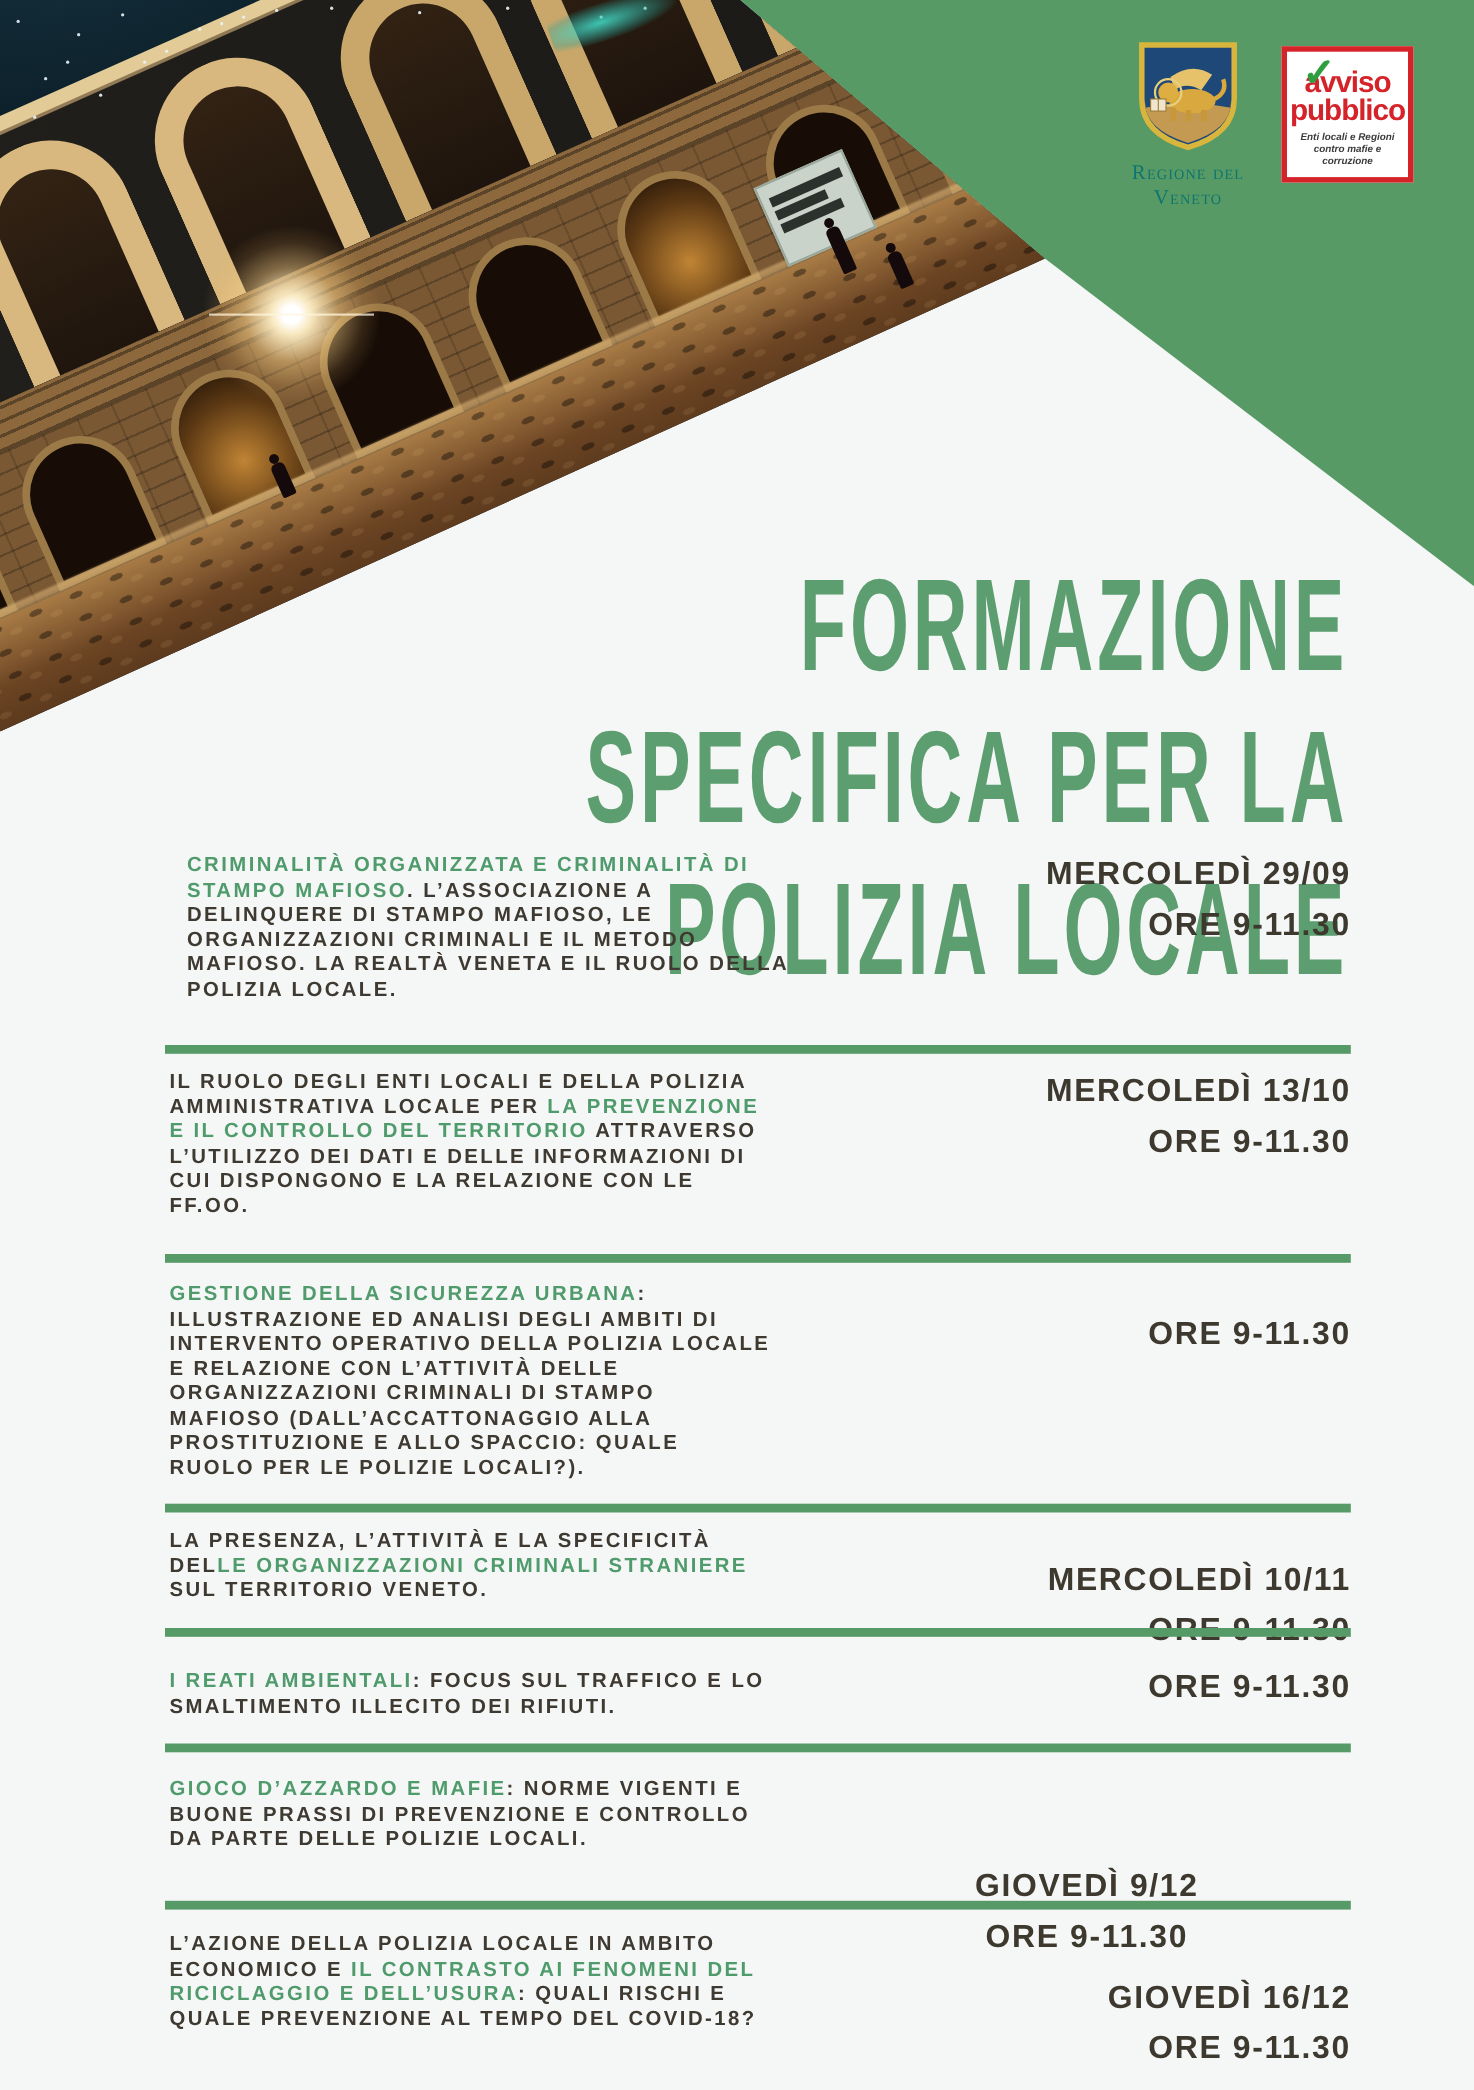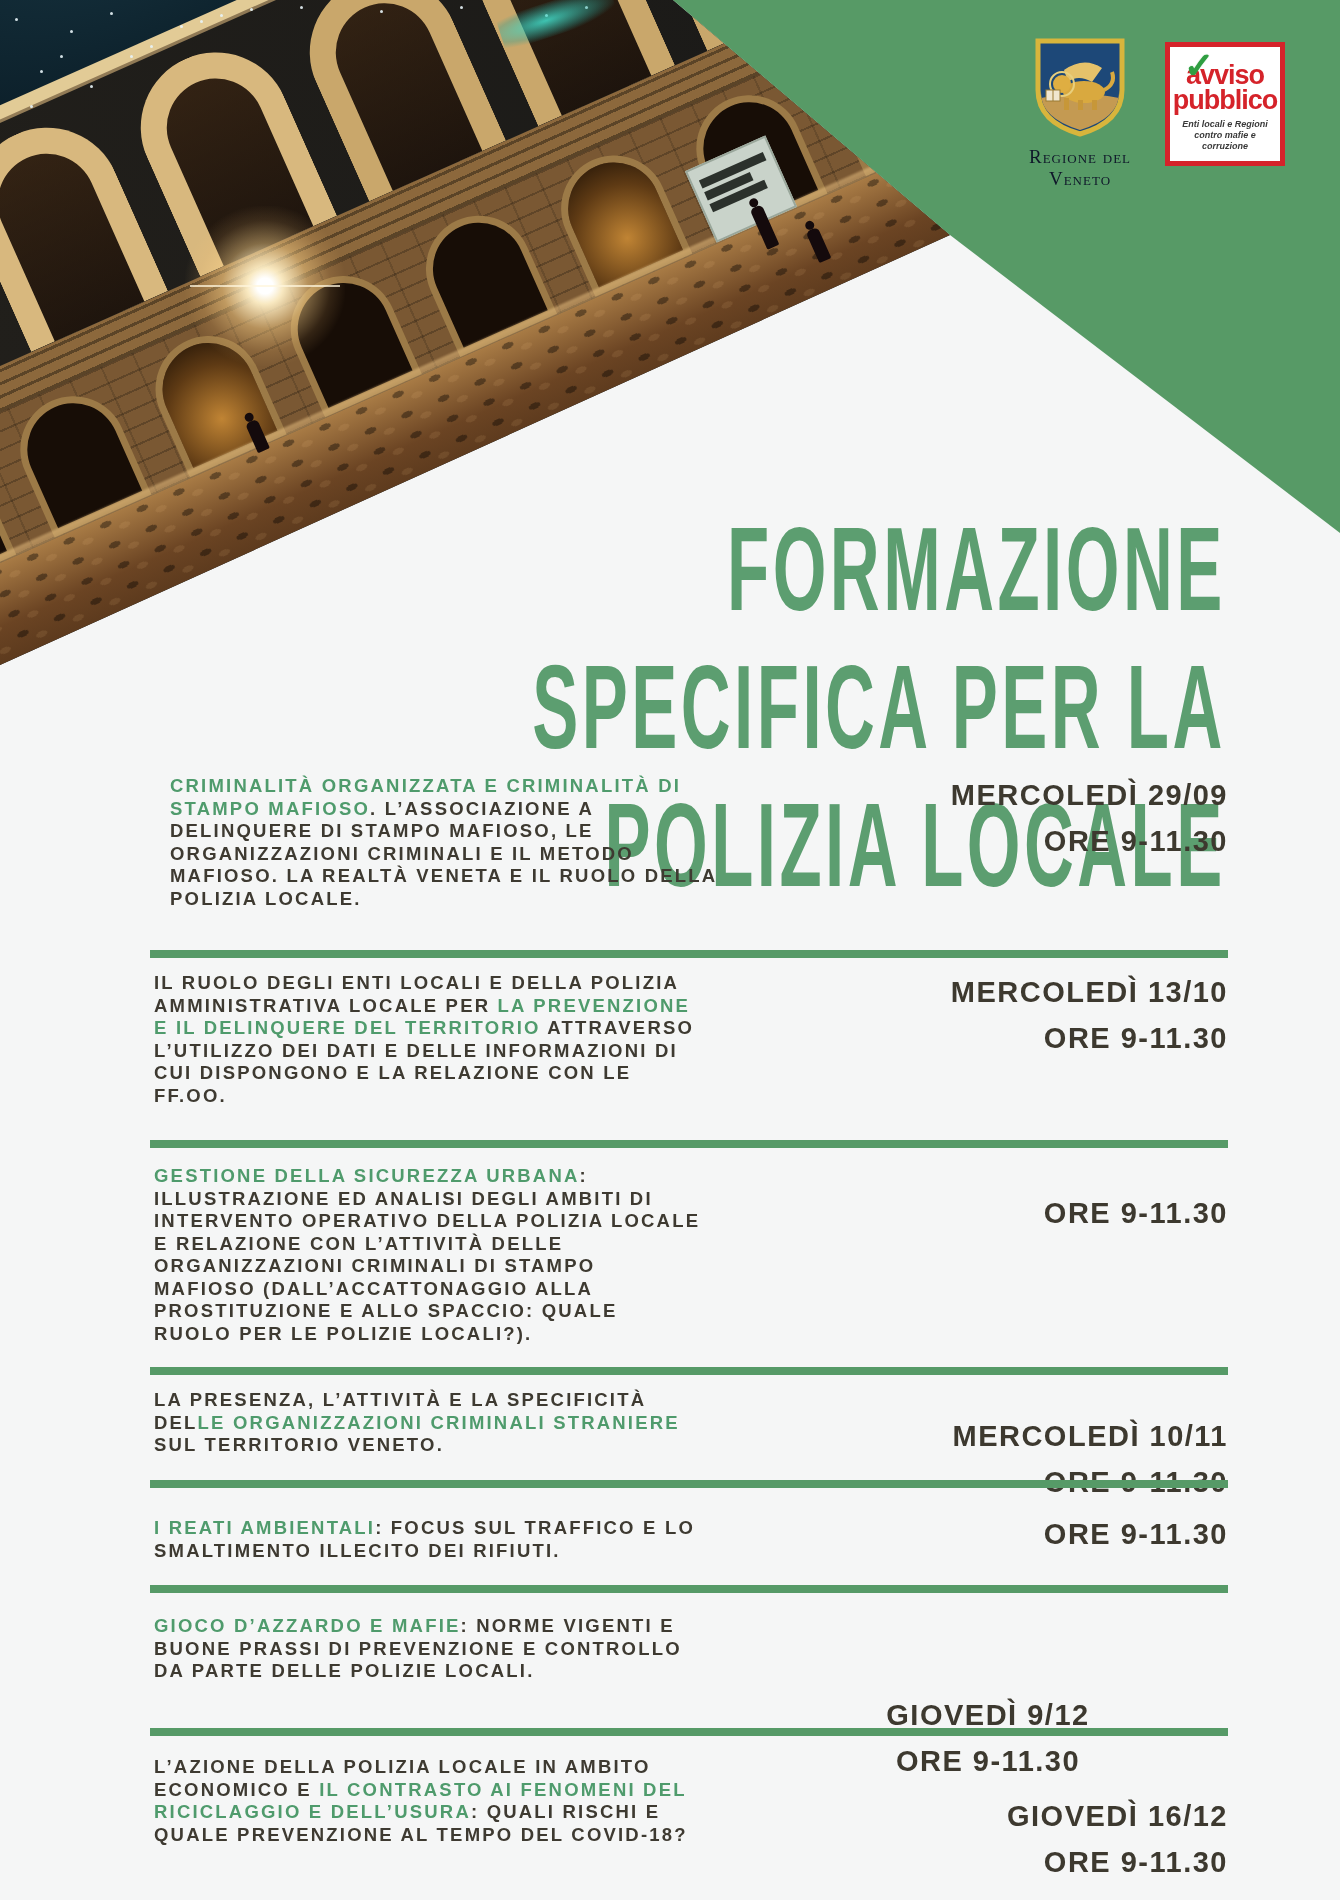--- a/index.html
+++ b/index.html
@@ -55,21 +55,21 @@
   .sign b:nth-child(3){width:85%;}
   .person{position:absolute;width:13px;background:#140a0c;border-radius:5px 5px 2px 2px;
     transform:rotate(-24deg);}
   .person:before{content:"";position:absolute;left:2px;top:-9px;width:9px;height:9px;
     border-radius:50%;background:#140a0c;}
   .star{position:absolute;width:3px;height:3px;border-radius:50%;background:#e8f4f8;opacity:.9;}
 
   
   .logo-veneto{position:absolute;left:1000px;top:38px;width:160px;text-align:center;}
   .shield{display:inline-block;width:92px;height:100px;}
-  .veneto-caption{margin-top:4px;color:#0f172a;font-family:"Liberation Serif",serif;
+  .veneto-caption{margin-top:4px;color:#0f766e;font-family:"Liberation Serif",serif;
     font-variant:small-caps;font-size:19px;letter-spacing:1px;}
   .logo-avviso{position:absolute;left:1165px;top:42px;width:120px;height:124px;background:#fff;
     border:5px solid #d5232a;box-sizing:border-box;text-align:center;padding-top:16px;}
   .avviso-word{position:relative;color:#d5232a;font-weight:bold;font-size:27px;line-height:25px;
     letter-spacing:-1px;}
   .avviso-check{position:absolute;left:14px;top:-15px;color:#2f9e41;font-size:36px;font-weight:bold;
     line-height:1;text-shadow:0 0 1px #2f9e41;}
   .avviso-tag{margin-top:6px;font-size:9px;line-height:11px;font-weight:bold;font-style:italic;color:#3a3a3a;}
 
   
@@ -191,21 +191,21 @@
     <span>SPECIFICA PER LA</span>
     <span>POLIZIA LOCALE</span>
   </div>
 
   <div class="sched" id="sched">
       <div class="row-text" style="top: 775px; margin-left: 16px;"><span class="g">CRIMINALITÀ ORGANIZZATA E CRIMINALITÀ DI STAMPO MAFIOSO</span><span>. L’ASSOCIAZIONE A DELINQUERE DI STAMPO MAFIOSO, LE ORGANIZZAZIONI CRIMINALI E IL METODO MAFIOSO. LA REALTÀ VENETA E IL RUOLO DELLA POLIZIA LOCALE.</span></div>
       <div class="row-date" style="top: 772px;">
         <div>MERCOLEDÌ 29/09</div>
         <div>ORE 9-11.30</div>
       </div>
-      <div class="row-text" style="top: 972px;"><span>IL RUOLO DEGLI ENTI LOCALI E DELLA POLIZIA AMMINISTRATIVA LOCALE PER </span><span class="g">LA PREVENZIONE E IL DELINQUERE DEL TERRITORIO</span><span> ATTRAVERSO L’UTILIZZO DEI DATI E DELLE INFORMAZIONI DI CUI DISPONGONO E LA RELAZIONE CON LE FF.OO.</span></div>
+      <div class="row-text" style="top: 972px;"><span>IL RUOLO DEGLI ENTI LOCALI E DELLA POLIZIA AMMINISTRATIVA LOCALE PER </span><span class="g">LA PREVENZIONE E IL CONTROLLO DEL TERRITORIO</span><span> ATTRAVERSO L’UTILIZZO DEI DATI E DELLE INFORMAZIONI DI CUI DISPONGONO E LA RELAZIONE CON LE FF.OO.</span></div>
       <div class="row-date" style="top: 969px;">
         <div>MERCOLEDÌ 13/10</div>
         <div>ORE 9-11.30</div>
       </div>
       <div class="row-text" style="top: 1165px;"><span class="g">GESTIONE DELLA SICUREZZA URBANA</span><span>: ILLUSTRAZIONE ED ANALISI DEGLI AMBITI DI INTERVENTO OPERATIVO DELLA POLIZIA LOCALE E RELAZIONE CON L’ATTIVITÀ DELLE ORGANIZZAZIONI CRIMINALI DI STAMPO MAFIOSO (DALL’ACCATTONAGGIO ALLA PROSTITUZIONE E ALLO SPACCIO: QUALE RUOLO PER LE POLIZIE LOCALI?).</span></div>
       <div class="row-date" style="top: 1190px;">
         <div>ORE 9-11.30</div>
       </div>
       <div class="row-text" style="top: 1389px;"><span>LA PRESENZA, L’ATTIVITÀ E LA SPECIFICITÀ DEL</span><span class="g">LE ORGANIZZAZIONI CRIMINALI STRANIERE</span><span> SUL TERRITORIO VENETO.</span></div>
       <div class="row-date" style="top: 1413px;">

